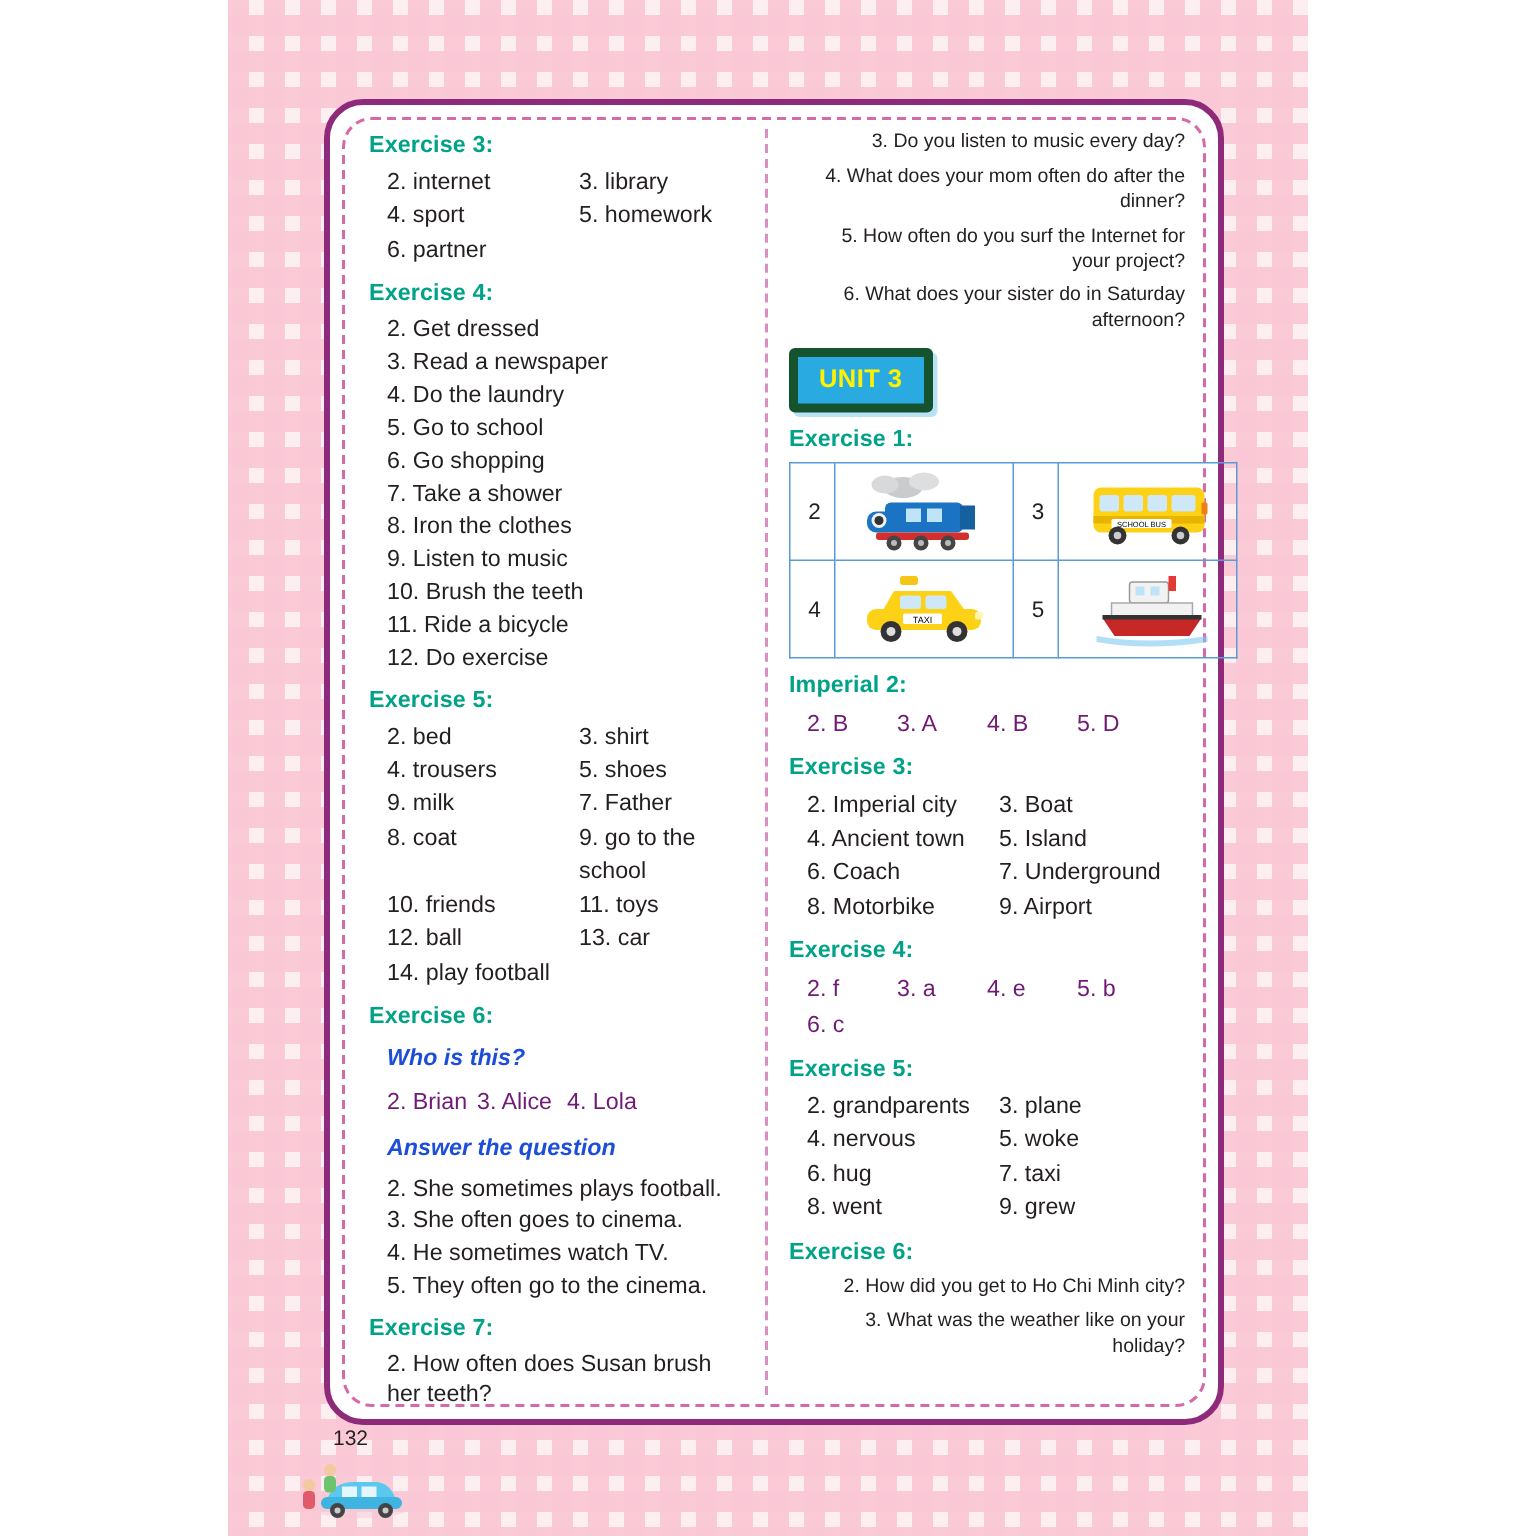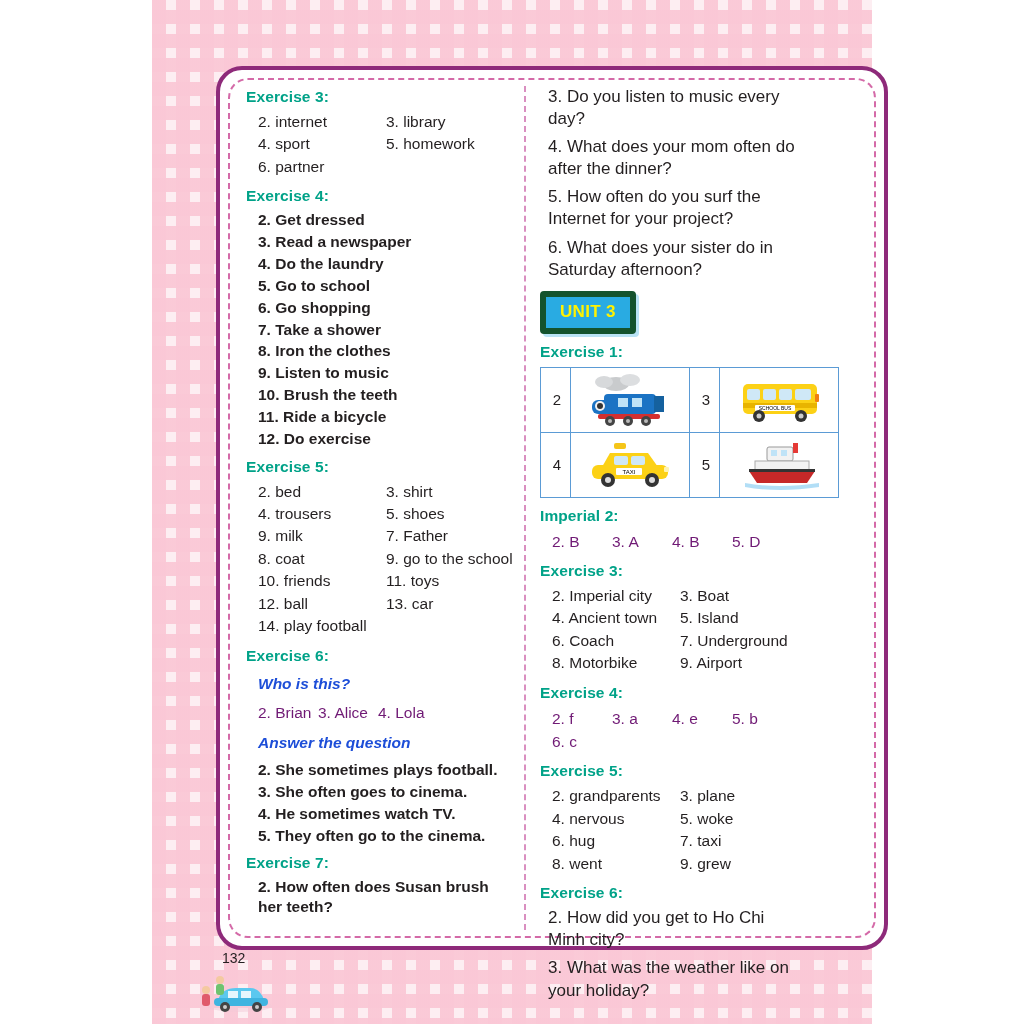--- a/index.html
+++ b/index.html
@@ -30,21 +30,21 @@
     background-image:
       linear-gradient(90deg, rgba(250,200,214,0.95) 0 14px, rgba(0,0,0,0) 14px 24px),
       linear-gradient(0deg, rgba(250,200,214,0.95) 0 14px, rgba(0,0,0,0) 14px 24px);
     background-size: 24px 24px, 24px 24px;
   }
   
   .card {
     position: absolute;
     left: 216px;
     top: 66px;
-    width: 672px;
+    width: 600px;
     height: 884px;
     background: #ffffff;
     border: 4px solid #8e2a7a;
     border-radius: 26px;
     box-sizing: border-box;
   }
   .card-inner-dash {
     position: absolute;
     left: 8px;
     top: 8px;
@@ -87,21 +87,20 @@
     font-size: 15.5px;
     margin: 9px 0 5px 0;
     letter-spacing: 0.1px;
   }
   .ex-head.first { margin-top: 2px; }
   .line {
     font-size: 15.5px;
     color: #231f20;
     margin: 0 0 2px 0;
     line-height: 1.28;
-    font-weight: bold;
   }
   .indent { padding-left: 12px; }
   .two-col-list {
     display: block;
     padding-left: 12px;
   }
   .row2 {
     display: flex;
     font-size: 15.5px;
     color: #231f20;
@@ -119,25 +118,26 @@
   .rowN > span { width: 60px; flex: 0 0 60px; }
   .bold-italic {
     font-weight: bold;
     font-style: italic;
     font-size: 15.5px;
     color: #1d4ed8;
     margin: 10px 0 8px 0;
     padding-left: 12px;
   }
   .q-line {
-    font-size: 17px;
+    font-size: 13px;
     color: #231f20;
     line-height: 1.3;
     margin-bottom: 6px;
     padding-left: 8px;
+    text-align: right;
   }
   
   .unit-badge-wrap {
     margin: 10px 0 6px 0;
     padding-left: 0px;
   }
   .unit-badge {
     display: inline-block;
     background: #29abe2;
     color: #fff200;

